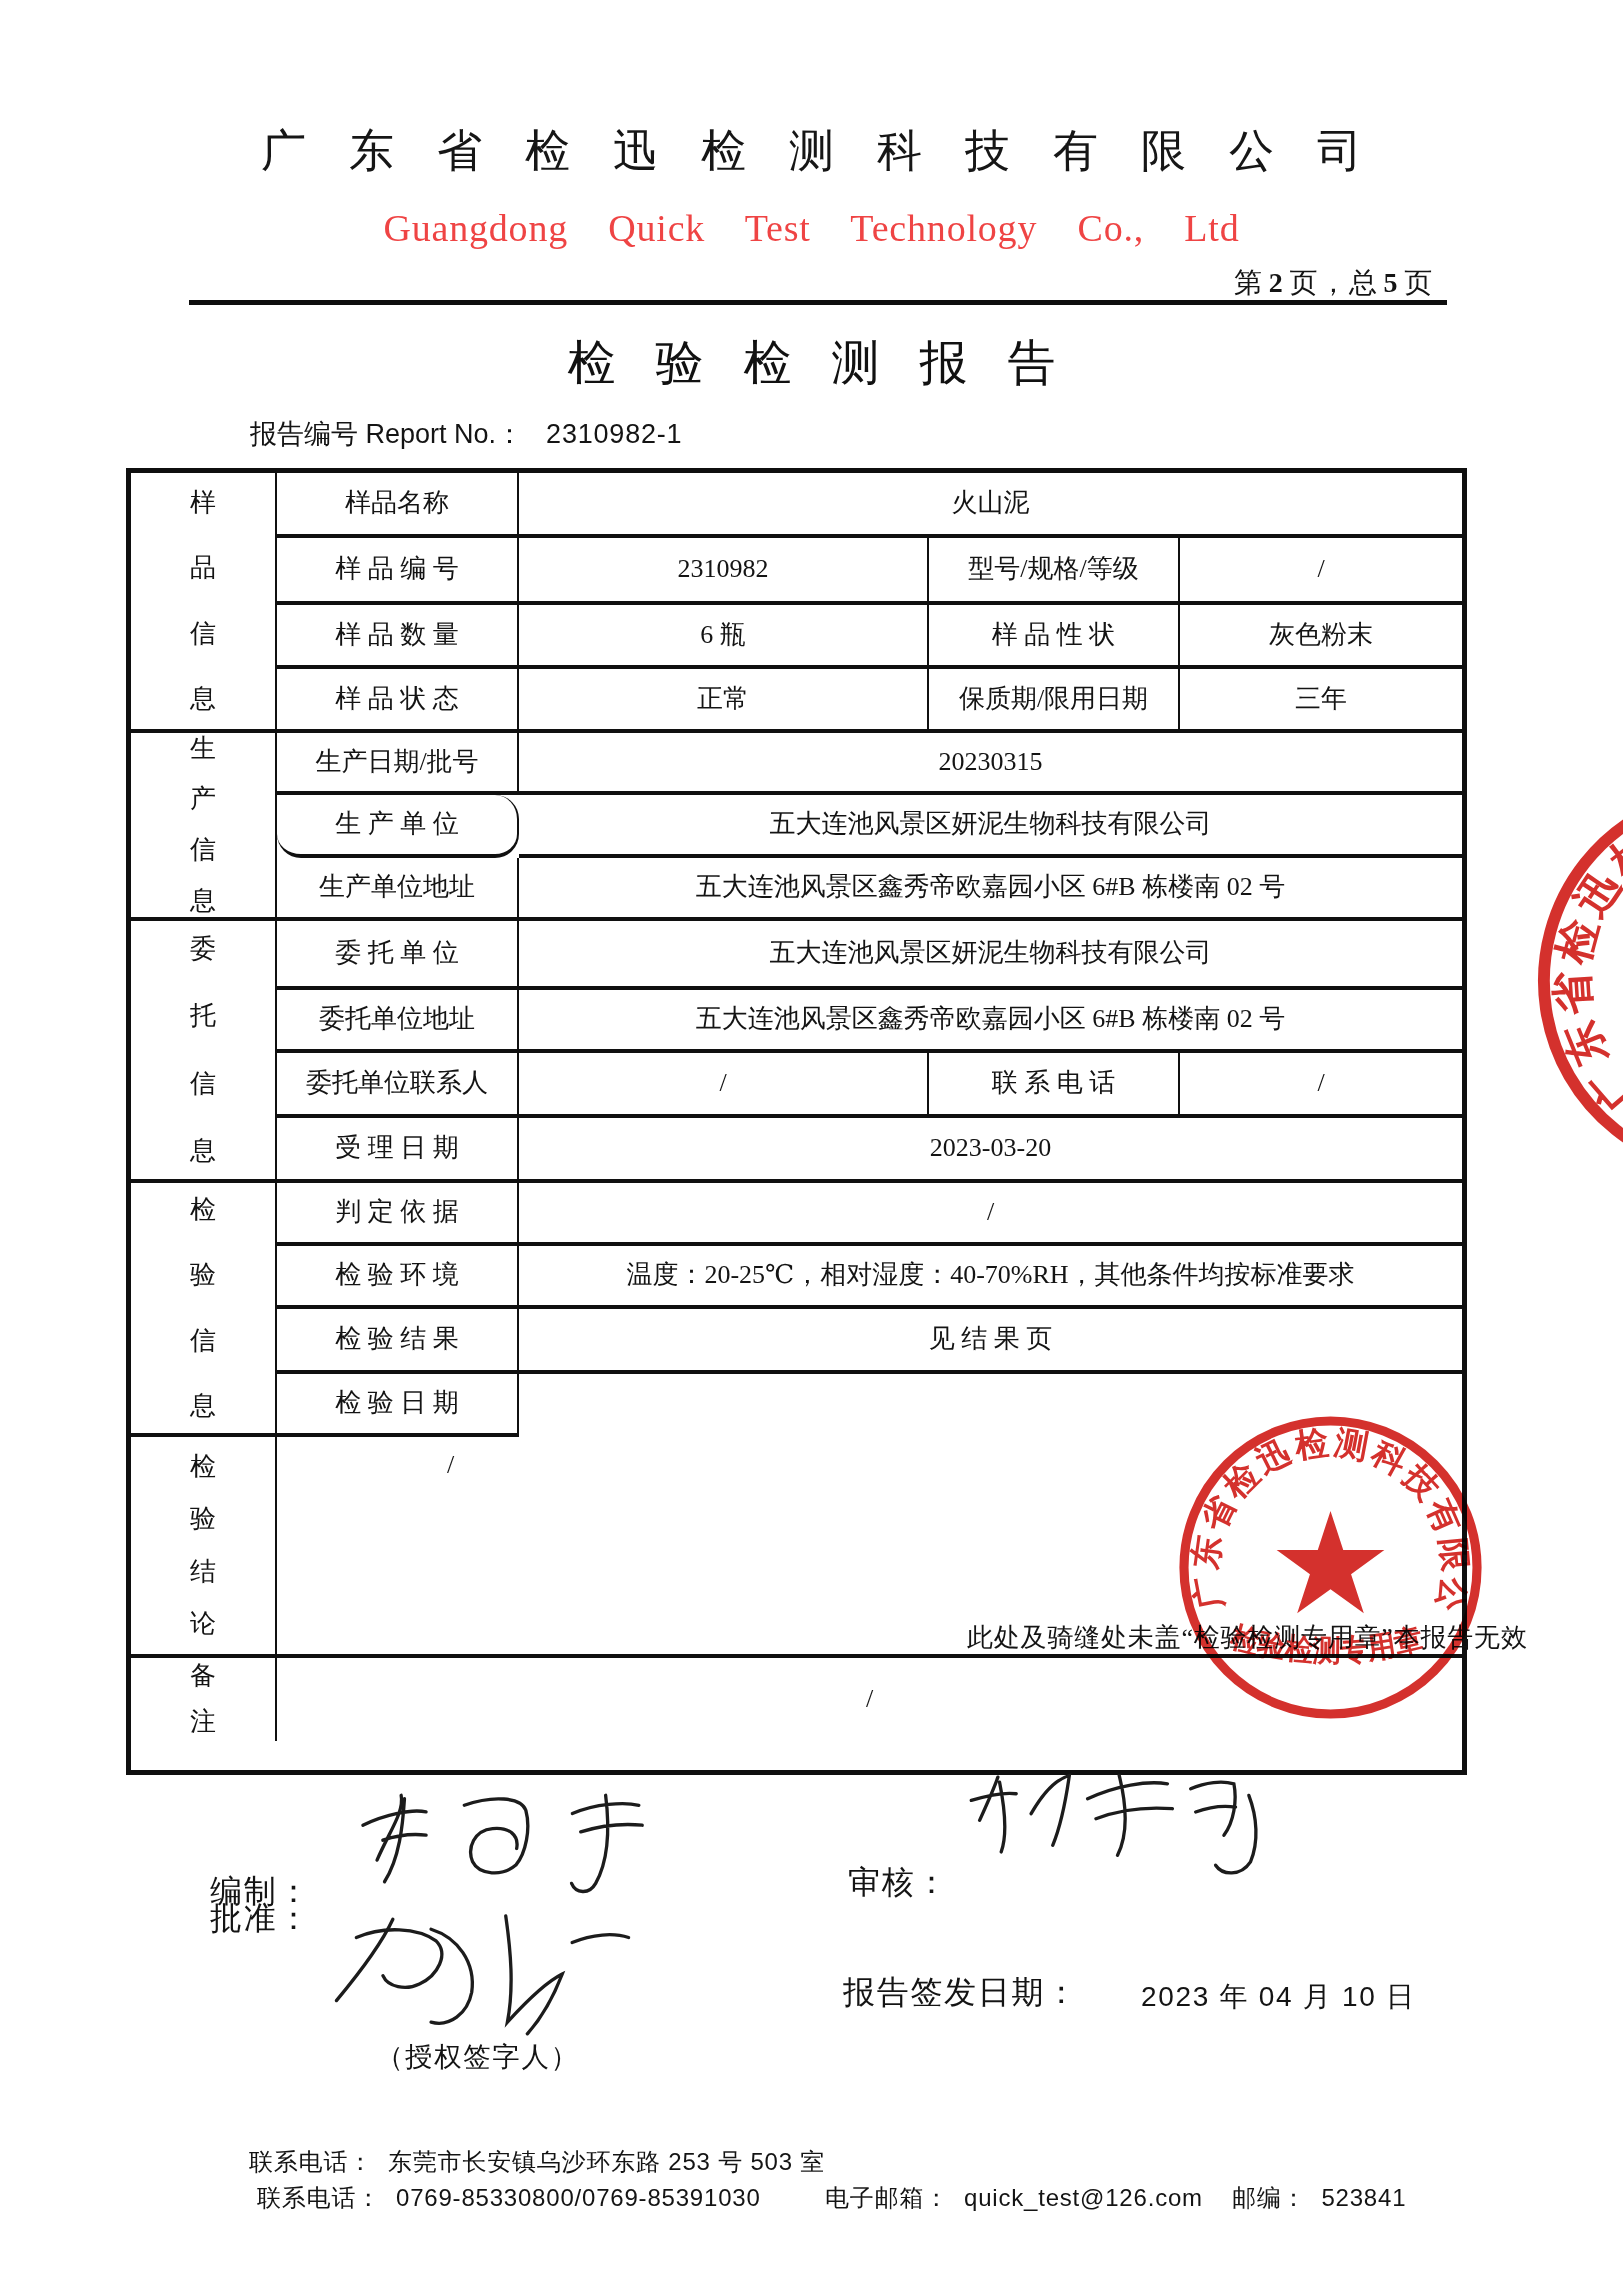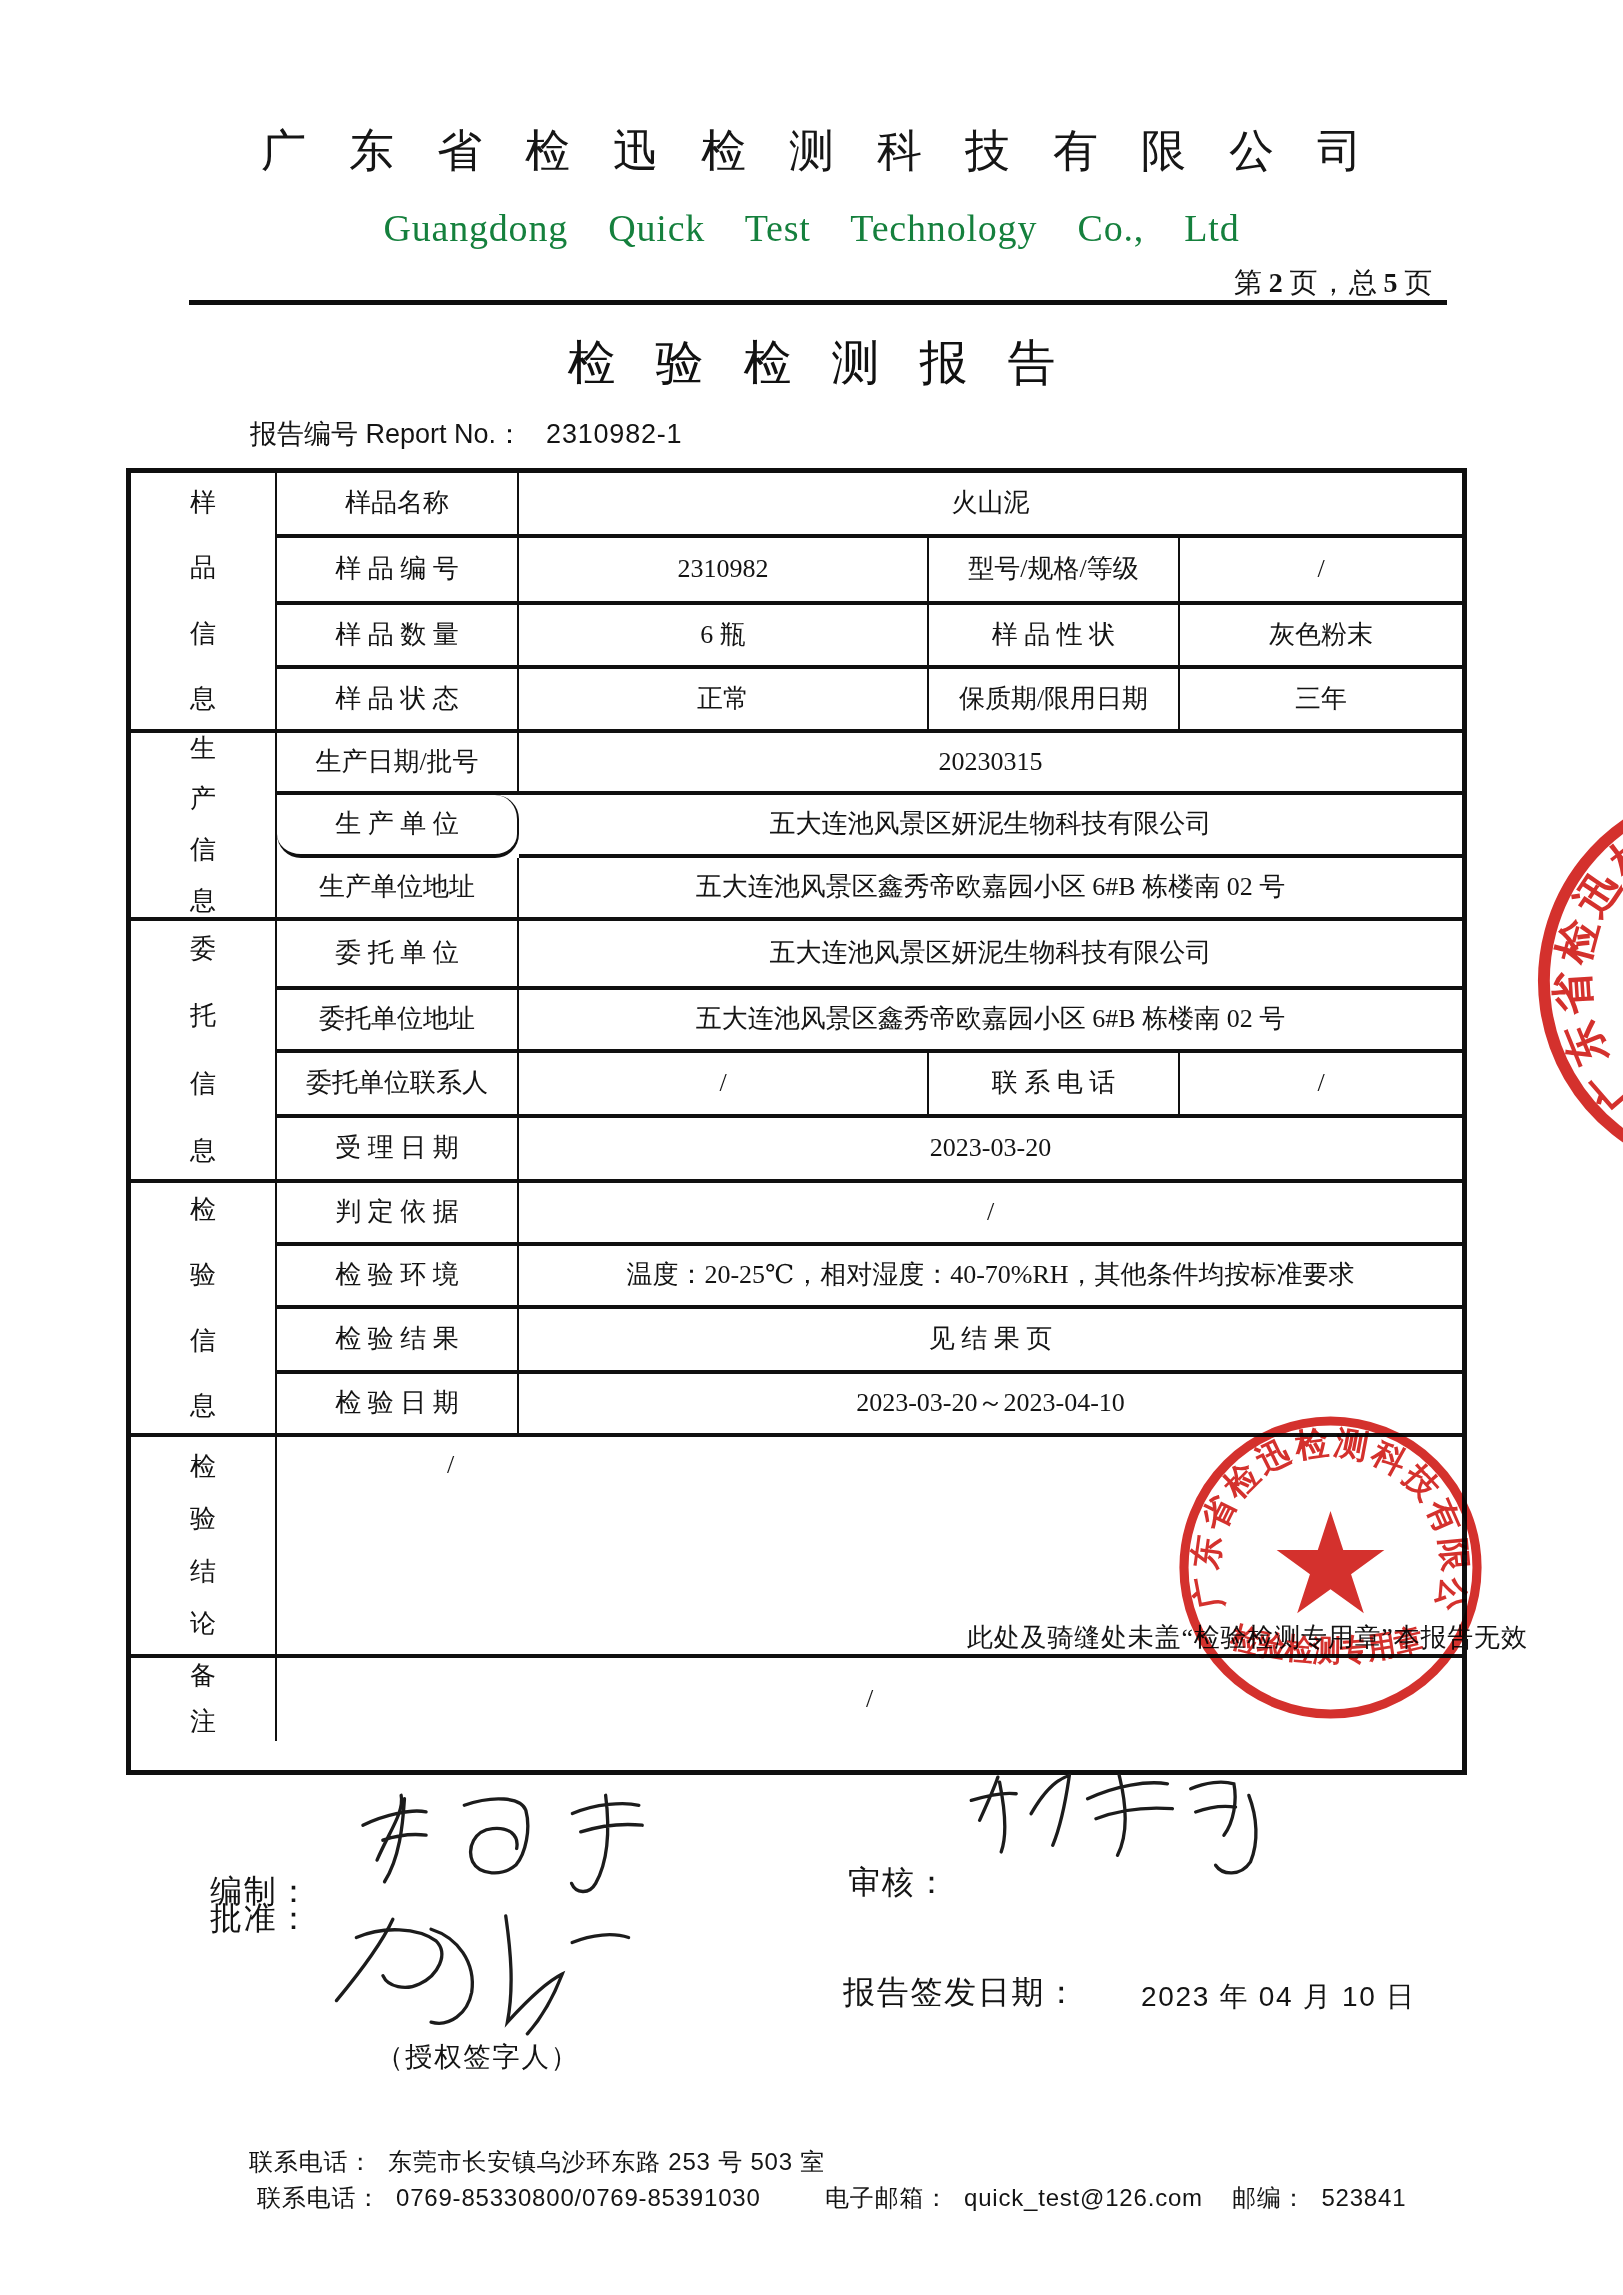--- a/index.html
+++ b/index.html
@@ -19,21 +19,21 @@
     top:121px;
     display:flex; justify-content:center;
     font-size:45px; color:#161616;
   }
   .hchars { display:flex; }
   .company-cn.hchars { gap:43px; }
   .company-en {
     left:0; right:0; top:206px;
     text-align:center;
     font-size:38px; word-spacing:30px; letter-spacing:0.8px;
-    color:#15803d;
+    color:#ef4444;
   }
   .page-indicator {
     top:264px; right:189px;
     font-size:28px; letter-spacing:1.7px;
   }
   .page-indicator b { font-weight:700; padding:0 5px; }
   .head-rule {
     top:300px; left:189px; width:1258px; height:5px;
     background:#0e0e0e;
   }
@@ -239,21 +239,20 @@
   <div class="cell" style="grid-area:12/2/13/3;">判 定 依 据</div>
   <div class="cell noR" style="grid-area:12/3/13/6;">/</div>
 
   <div class="cell" style="grid-area:13/2/14/3;">检 验 环 境</div>
   <div class="cell noR" style="grid-area:13/3/14/6;">温度：20-25℃，相对湿度：40-70%RH，其他条件均按标准要求</div>
 
   <div class="cell" style="grid-area:14/2/15/3;">检 验 结 果</div>
   <div class="cell" style="grid-area:15/2/16/3;">检 验 日 期</div>
 
   <div class="cell noR" style="grid-area:14/3/15/6;">见 结 果 页</div>
-  <div class="cell noR" style="grid-area:15/3/16/6;">2023-03-20～2023-04-10</div>
 
   <div class="cell" style="grid-area:16/1/17/2;">
     <div class="vchars vc-concl">
         <span>检</span>
         <span>验</span>
         <span>结</span>
         <span>论</span>
       </div>
   </div>
   <div class="cell noR slash-topleft" style="grid-area:16/2/17/6;">/</div>

